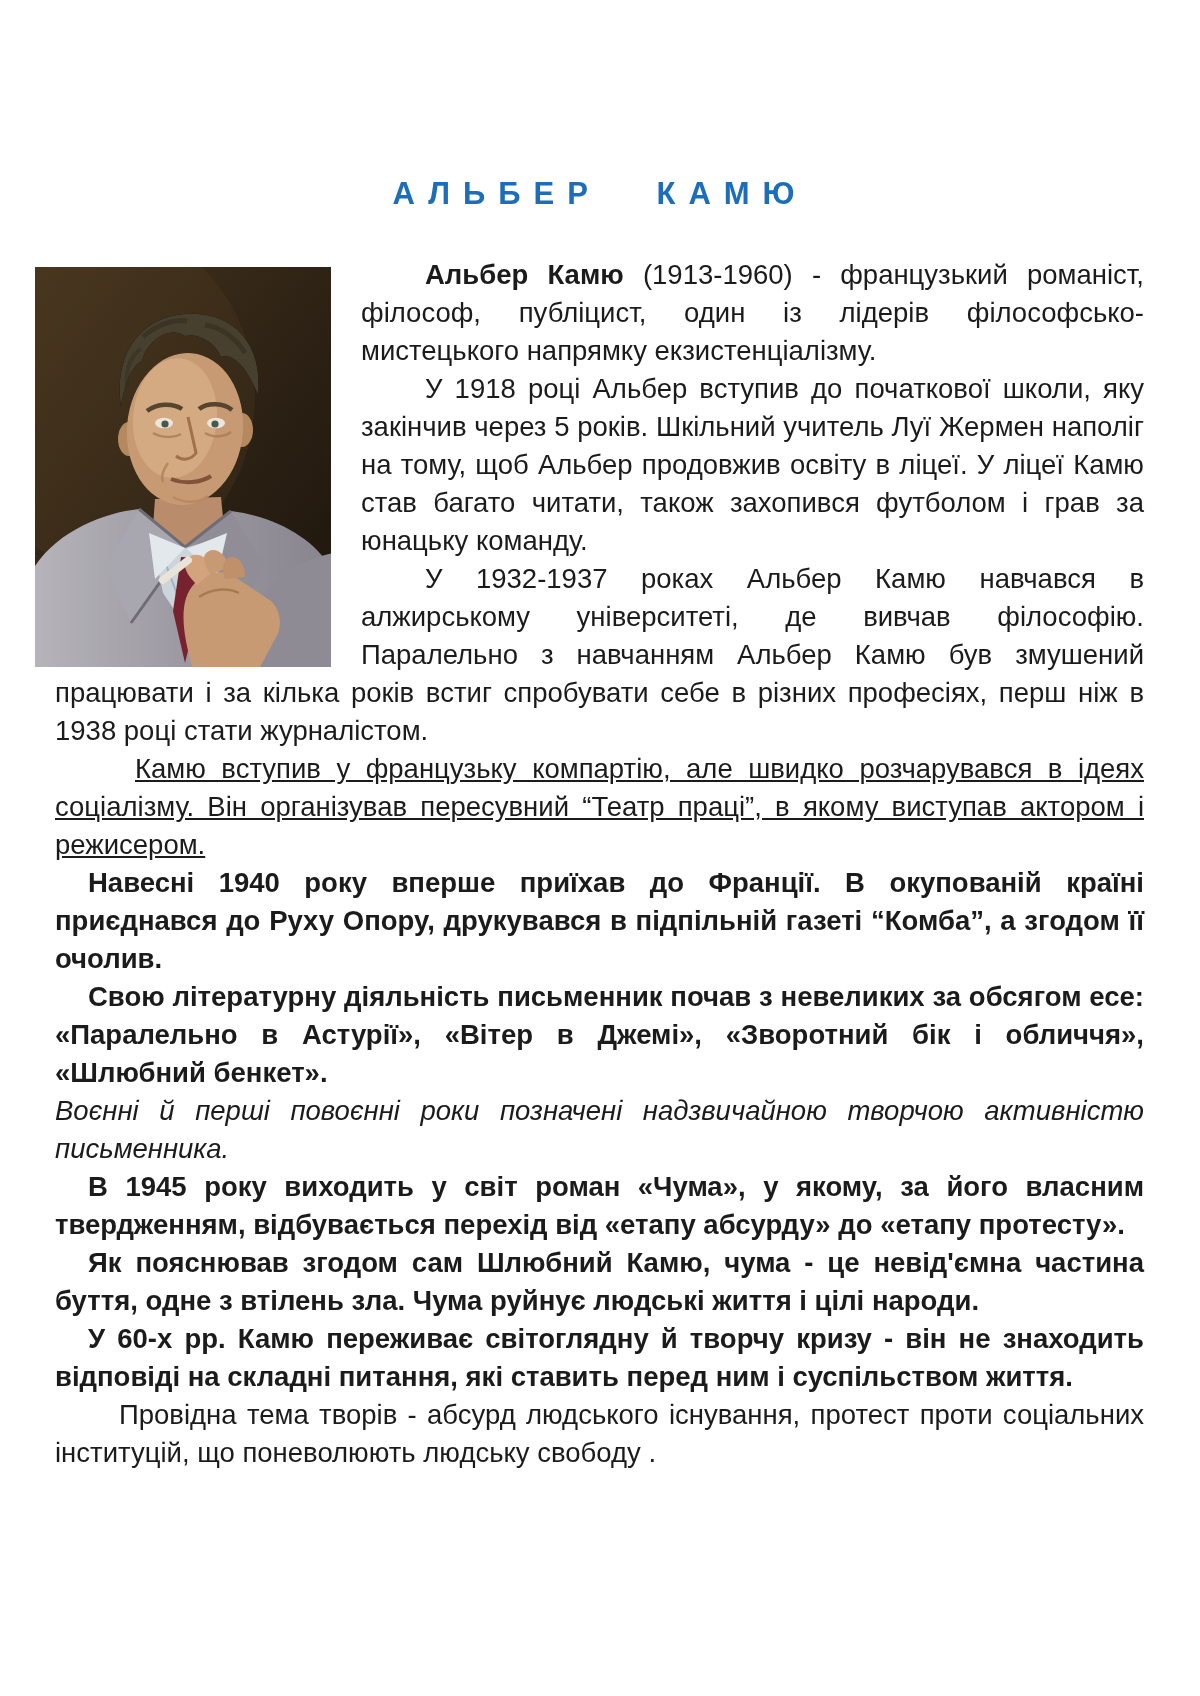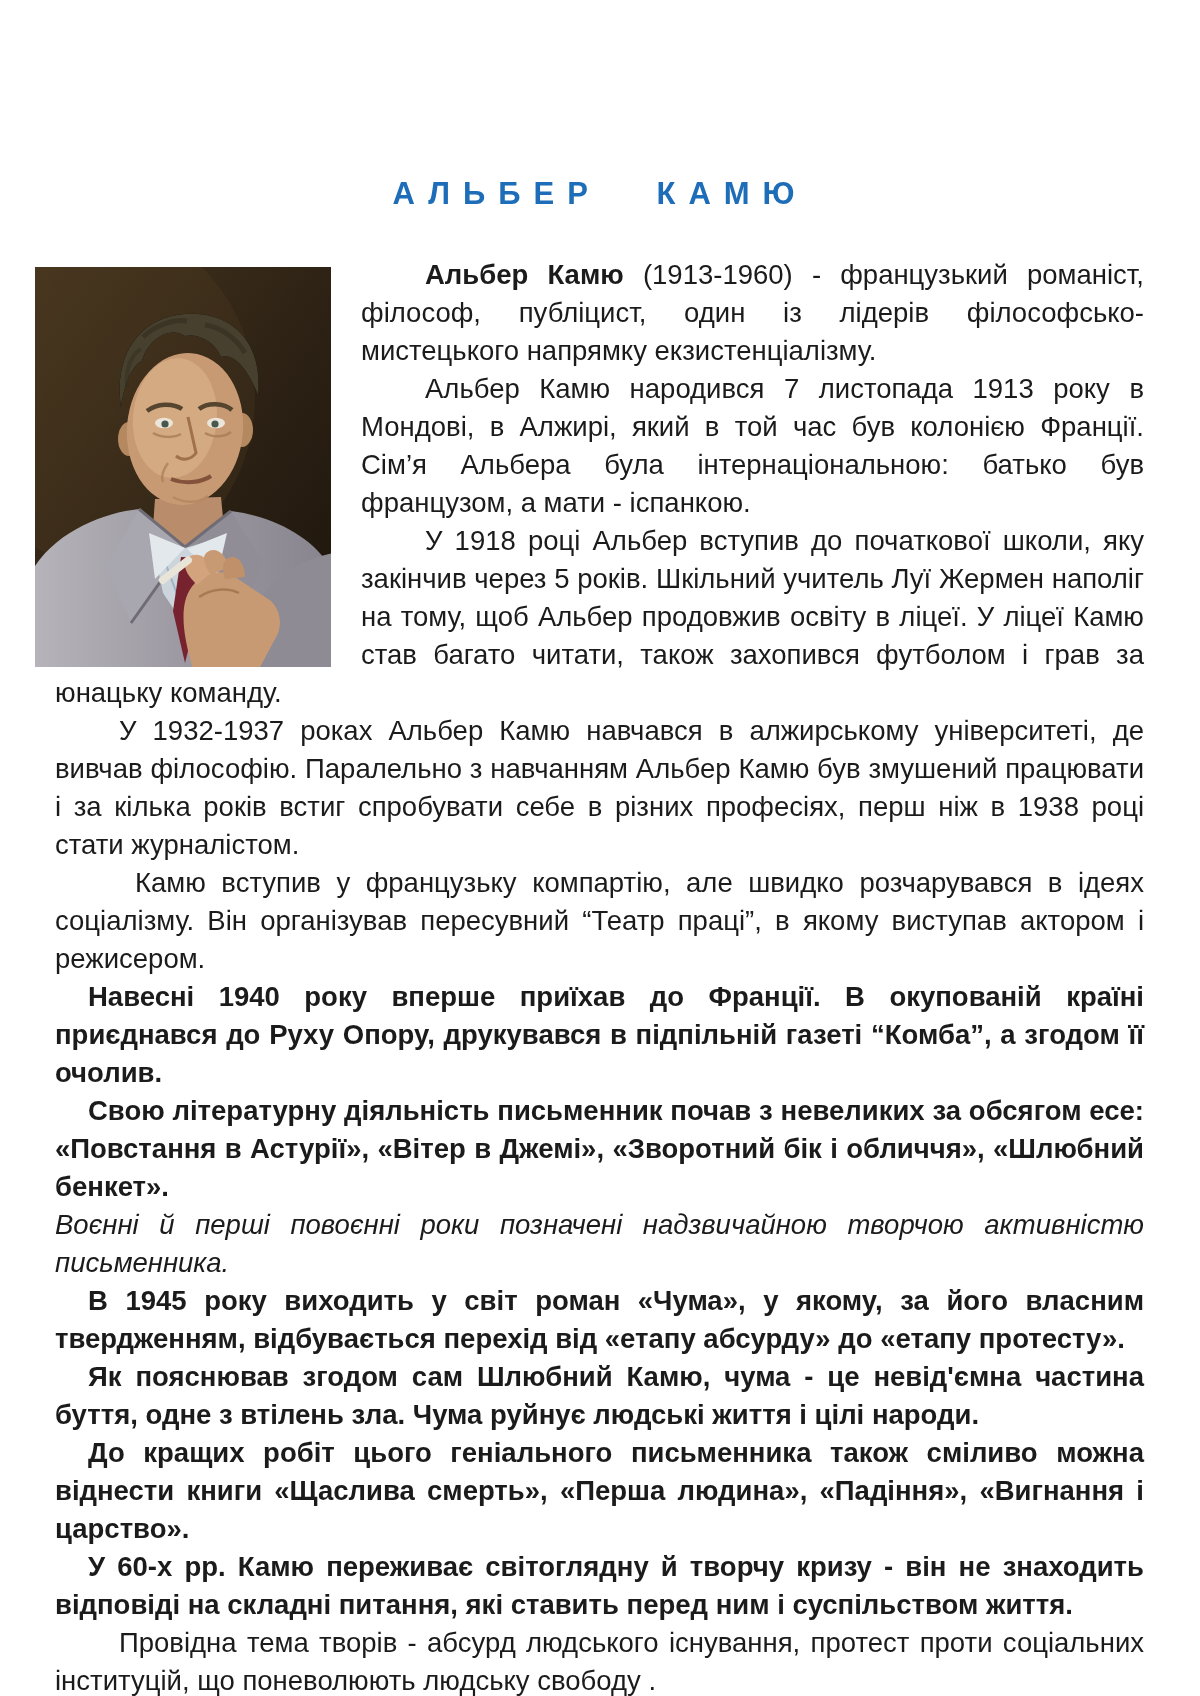--- a/index.html
+++ b/index.html
@@ -35,21 +35,21 @@
     width: 296px;
     height: 400px;
     margin: 11px 30px 6px -20px;
     background: #2c2114;
   }
   .photo svg { display: block; width: 100%; height: 100%; }
   .body p { margin: 0; }
   .ind-0  { text-indent: 0; font-style: italic; }
   .ind-sm { text-indent: 33px; font-weight: bold; }
   .ind-lg { text-indent: 64px; }
-  .ind-xl { text-indent: 80px; }
+  .ind-xl { text-indent: 80px; text-decoration: underline; }
   .lead-bold { font-weight: 700; }
 </style>
 </head>
 <body>
 
 <div class="page">
 
   <h1 class="title">АЛЬБЕР КАМЮ</h1>
 
   <div class="body">
@@ -132,27 +132,25 @@
         <path d="M164 330 C176 322 192 320 204 326" stroke="#9a6b45" stroke-width="2.5" fill="none" opacity="0.7"></path>
 
         <g transform="rotate(-38 150 296)">
           <rect x="118" y="292" width="40" height="7.5" rx="3.5" fill="#e9e4d8"></rect>
         </g>
       </svg>
     </div>
 
     <p class="ind-lg"><span class="lead-bold">Альбер Камю</span><span> (1913-1960) - французький романіст, філософ, публіцист, один із лідерів філософсько-мистецького напрямку екзистенціалізму.</span></p>
 
-    <p class="ind-lg">Альбер Камю народився 7 листопада 1913 року в Мондові, в Алжирі, який в той час був колонією Франції. Сім’я Альбера була інтернаціональною: батько був французом, а мати - іспанкою.</p>
     <p class="ind-lg">У 1918 році Альбер вступив до початкової школи, яку закінчив через 5 років. Шкільний учитель Луї Жермен наполіг на тому, щоб Альбер продовжив освіту в ліцеї. У ліцеї Камю став багато читати, також захопився футболом і грав за юнацьку команду.</p>
     <p class="ind-lg">У 1932-1937 роках Альбер Камю навчався в алжирському університеті, де вивчав філософію. Паралельно з навчанням Альбер Камю був змушений працювати і за кілька років встиг спробувати себе в різних професіях, перш ніж в 1938 році стати журналістом.</p>
     <p class="ind-xl">Камю вступив у французьку компартію, але швидко розчарувався в ідеях соціалізму. Він організував пересувний “Театр праці”, в якому виступав актором і режисером.</p>
     <p class="ind-sm">Навесні 1940 року вперше приїхав до Франції. В окупованій країні приєднався до Руху Опору, друкувався в підпільній газеті “Комба”, а згодом її очолив.</p>
-    <p class="ind-sm">Свою літературну діяльність письменник почав з невеликих за обсягом есе: «Повстання в Астурії», «Вітер в Джемі», «Зворотний бік і обличчя», «Шлюбний бенкет».</p>
+    <p class="ind-sm">Свою літературну діяльність письменник почав з невеликих за обсягом есе: «Паралельно в Астурії», «Вітер в Джемі», «Зворотний бік і обличчя», «Шлюбний бенкет».</p>
     <p class="ind-0">Воєнні й перші повоєнні роки позначені надзвичайною творчою активністю письменника.</p>
     <p class="ind-sm">В 1945 року виходить у світ роман «Чума», у якому, за його власним твердженням, відбувається перехід від «етапу абсурду» до «етапу протесту».</p>
     <p class="ind-sm">Як пояснював згодом сам Шлюбний Камю, чума - це невід'ємна частина буття, одне з втілень зла. Чума руйнує людські життя і цілі народи.</p>
-    <p class="ind-sm">До кращих робіт цього геніального письменника також сміливо можна віднести книги «Щаслива смерть», «Перша людина», «Падіння», «Вигнання і царство».</p>
     <p class="ind-sm">У 60-х рр. Камю переживає світоглядну й творчу кризу - він не знаходить відповіді на складні питання, які ставить перед ним і суспільством життя.</p>
     <p class="ind-lg">Провідна тема творів - абсурд людського існування, протест проти соціальних інституцій, що поневолюють людську свободу .</p>
 
   </div>
 </div>
 
 </body></html>

